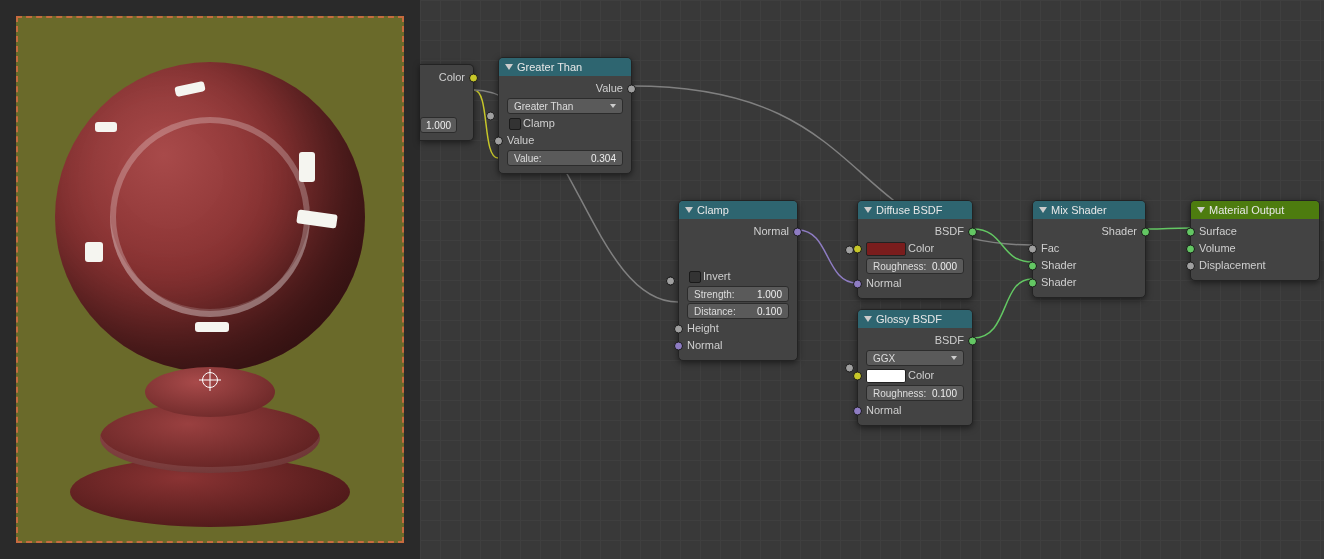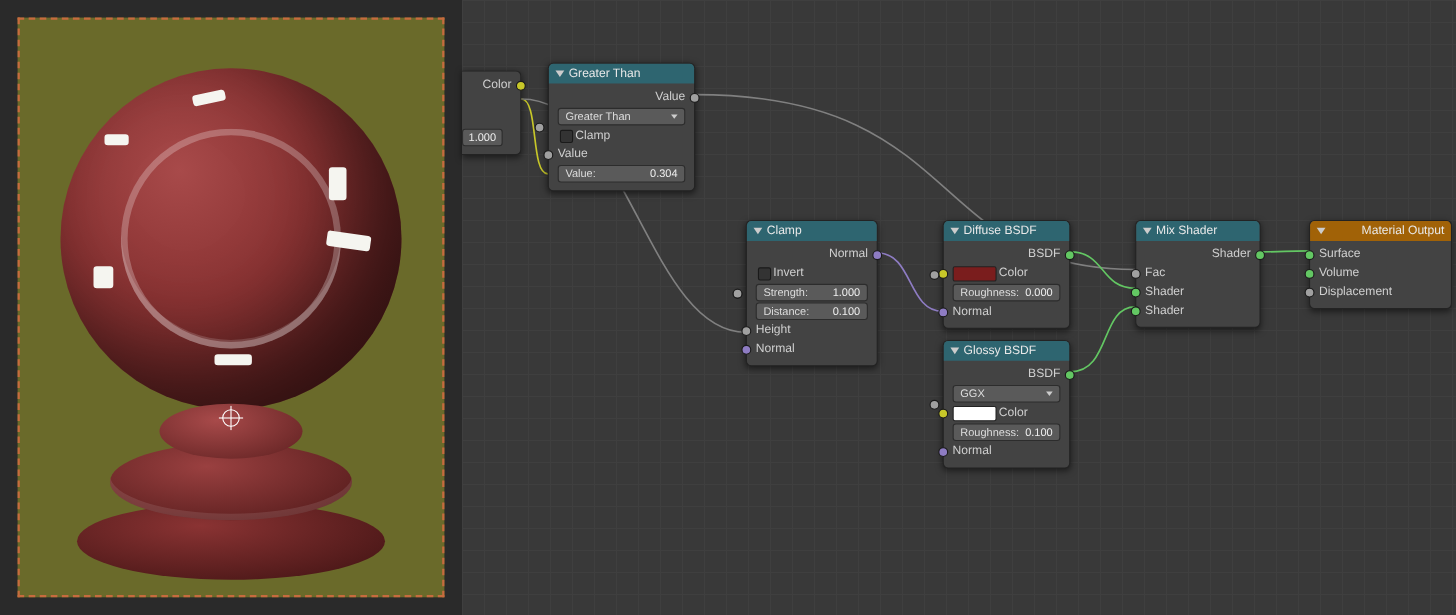--- a/index.html
+++ b/index.html
@@ -37,21 +37,21 @@
   .node-editor { flex:1; height:559px; position:relative;
     background-color:#393939;
     background-image:
       linear-gradient(#3f3f3f 1px, transparent 1px),
       linear-gradient(90deg, #3f3f3f 1px, transparent 1px);
     background-size: 20px 20px; }
   svg.wires { position:absolute; inset:0; width:100%; height:100%; pointer-events:none; }
   
   .node { position:absolute; background:#434343; border:1px solid #232323; border-radius:5px; box-shadow:0 2px 6px rgba(0,0,0,0.5); font-size:11px; color:#cfcfcf; }
   .node-header { background:#2e6570; color:#e8e8e8; padding:3px 6px; border-radius:4px 4px 0 0; font-weight:500; display:flex; align-items:center; gap:4px; }
-  .node.orange .node-header { background:#a16207;justify-content:space-between; }
+  .node.orange .node-header { background:#4d7c0f; }
   .tri { display:inline-block; width:0; height:0; border-left:4px solid transparent; border-right:4px solid transparent; border-top:6px solid #ccc; }
   .node-body { padding:4px 0 6px; }
   .row { position:relative; height:17px; line-height:17px; padding:0 8px; display:flex; align-items:center; }
   .row.right { justify-content:flex-end; }
   .row.gap { gap:2px; }
   .field { background:#5a5a5a; border:1px solid #2c2c2c; border-radius:3px; height:16px; display:flex; align-items:center; padding:0 6px; font-size:10px; color:#ddd; width:calc(100% - 16px); margin:1px 8px; justify-content:space-between;}
   .field .l{white-space:nowrap;}
   .field .v{color:#eee;}
   .field.drop::after{content:"";width:0;height:0;border-left:3px solid transparent;border-right:3px solid transparent;border-top:4px solid #ccc;margin-left:4px;}
   .checkbox{width:12px;height:12px;background:#333;border:1px solid #1a1a1a;border-radius:2px;display:inline-block;}
@@ -156,21 +156,21 @@
   <div class="node n-bump">
     <div class="node-header">
         <span class="tri"></span>
         <span>Clamp</span>
       </div>
     <div class="node-body">
       <div class="row right">
           <span>Normal</span>
           <span class="sock r s-purple"></span>
         </div>
-      <div class="row gap" style="padding-left:10px;">
+      <div class="row gap" style="padding-left:10px;margin-top:28px;">
           <span class="checkbox"></span>
           <span>Invert</span>
         </div>
       <div class="field">
           <span class="sock l s-grey" style="left:-13px;"></span>
           <span class="l">Strength:</span>
           <span class="v">1.000</span>
         </div>
       <div class="field">
           <span class="sock l s-grey" style="left:-13px;"></span>

